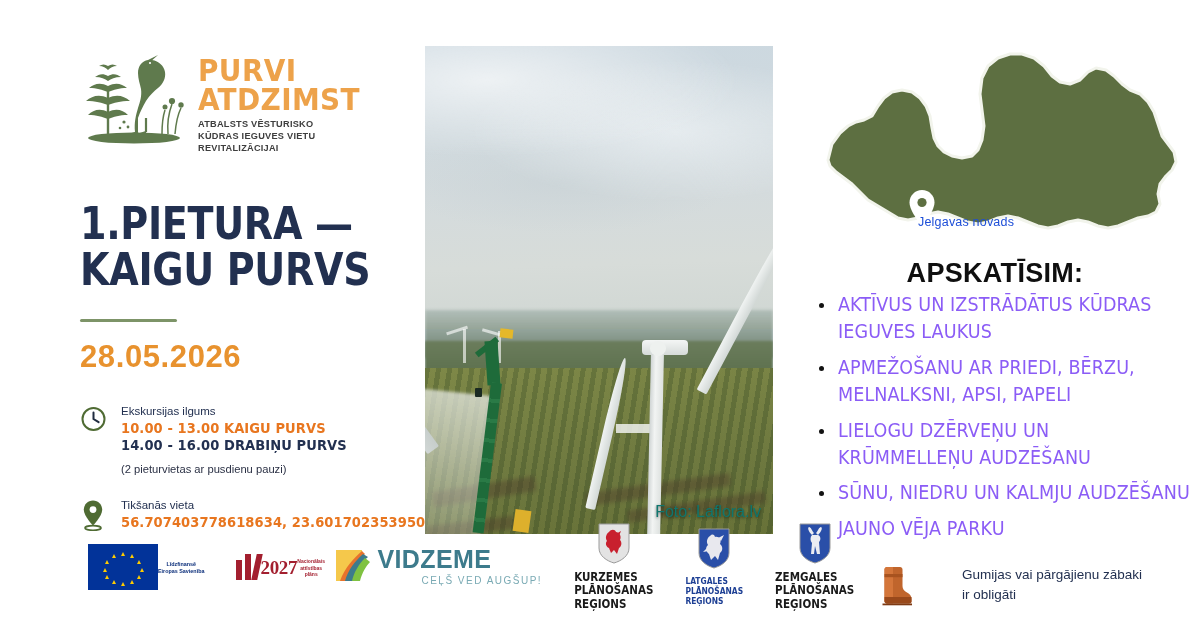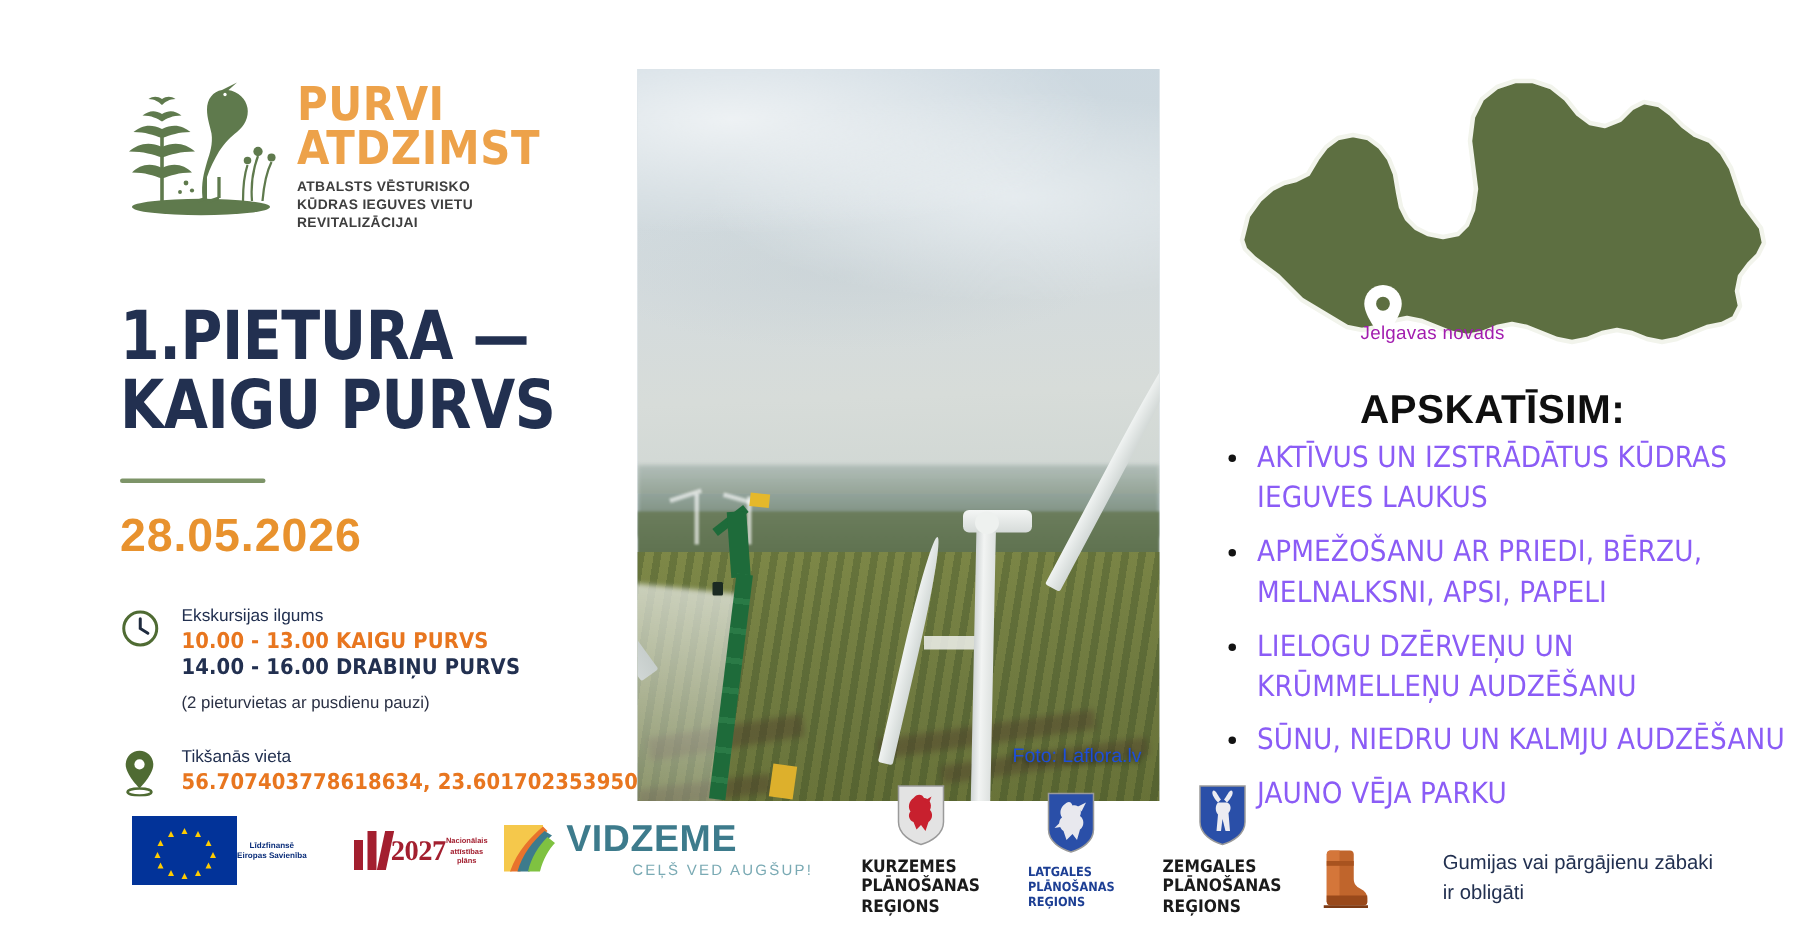--- a/index.html
+++ b/index.html
@@ -251,43 +251,43 @@
   .ft1 { left: 11%; top: 58%; width: 3px; height: 34px; }
   .ft2 { left: 21%; top: 58.5%; width: 3px; height: 32px; }
   .ft1b{ left: 6%;  top: 58%; width: 22px; height: 2.5px; transform: rotate(-18deg); }
   .ft2b{ left: 16.5%;top: 58.5%; width: 20px; height: 2.5px; transform: rotate(16deg); }
   .bldg {
     position: absolute; left: 55%; top: 77.5%;
     width: 42px; height: 9px;
     background: rgba(238,240,236,.85); filter: blur(.5px);
   }
   .photo-credit {
-    position: absolute; right: 12px; bottom: 23px;
-    font-family: "Liberation Sans", sans-serif;
-    font-size: 13px; color: #1d4ed8;
+    position: absolute; right: 12px; bottom: 13px;
+    font-family: "Liberation Sans", sans-serif;
+    font-size: 16px; color: #0f766e;
     text-shadow: 0 1px 3px rgba(0,0,0,.55);
   }
 
   
   .right-col {
     position: absolute;
     left: 800px; top: 40px;
     width: 390px; height: 500px;
   }
   .map-wrap {
     position: absolute; left: 22px; top: 0;
     width: 360px; height: 215px;
   }
   .map-wrap svg { width: 100%; height: 100%; display: block; }
   .map-pin-label {
     position: absolute;
-    left: 85px; top: 175px;
+    left: 96px; top: 175px;
     font-family: "Liberation Sans", sans-serif;
     font-size: 12.5px;
-    color: #a21caf;
+    color: #1d4ed8;
     letter-spacing: .2px;
   }
 
   .see-title {
     position: absolute; left: 0; top: 218px;
     width: 390px;
     text-align: center;
     font-family: "Liberation Sans", sans-serif;
     font-weight: 700;
     font-size: 27px;

